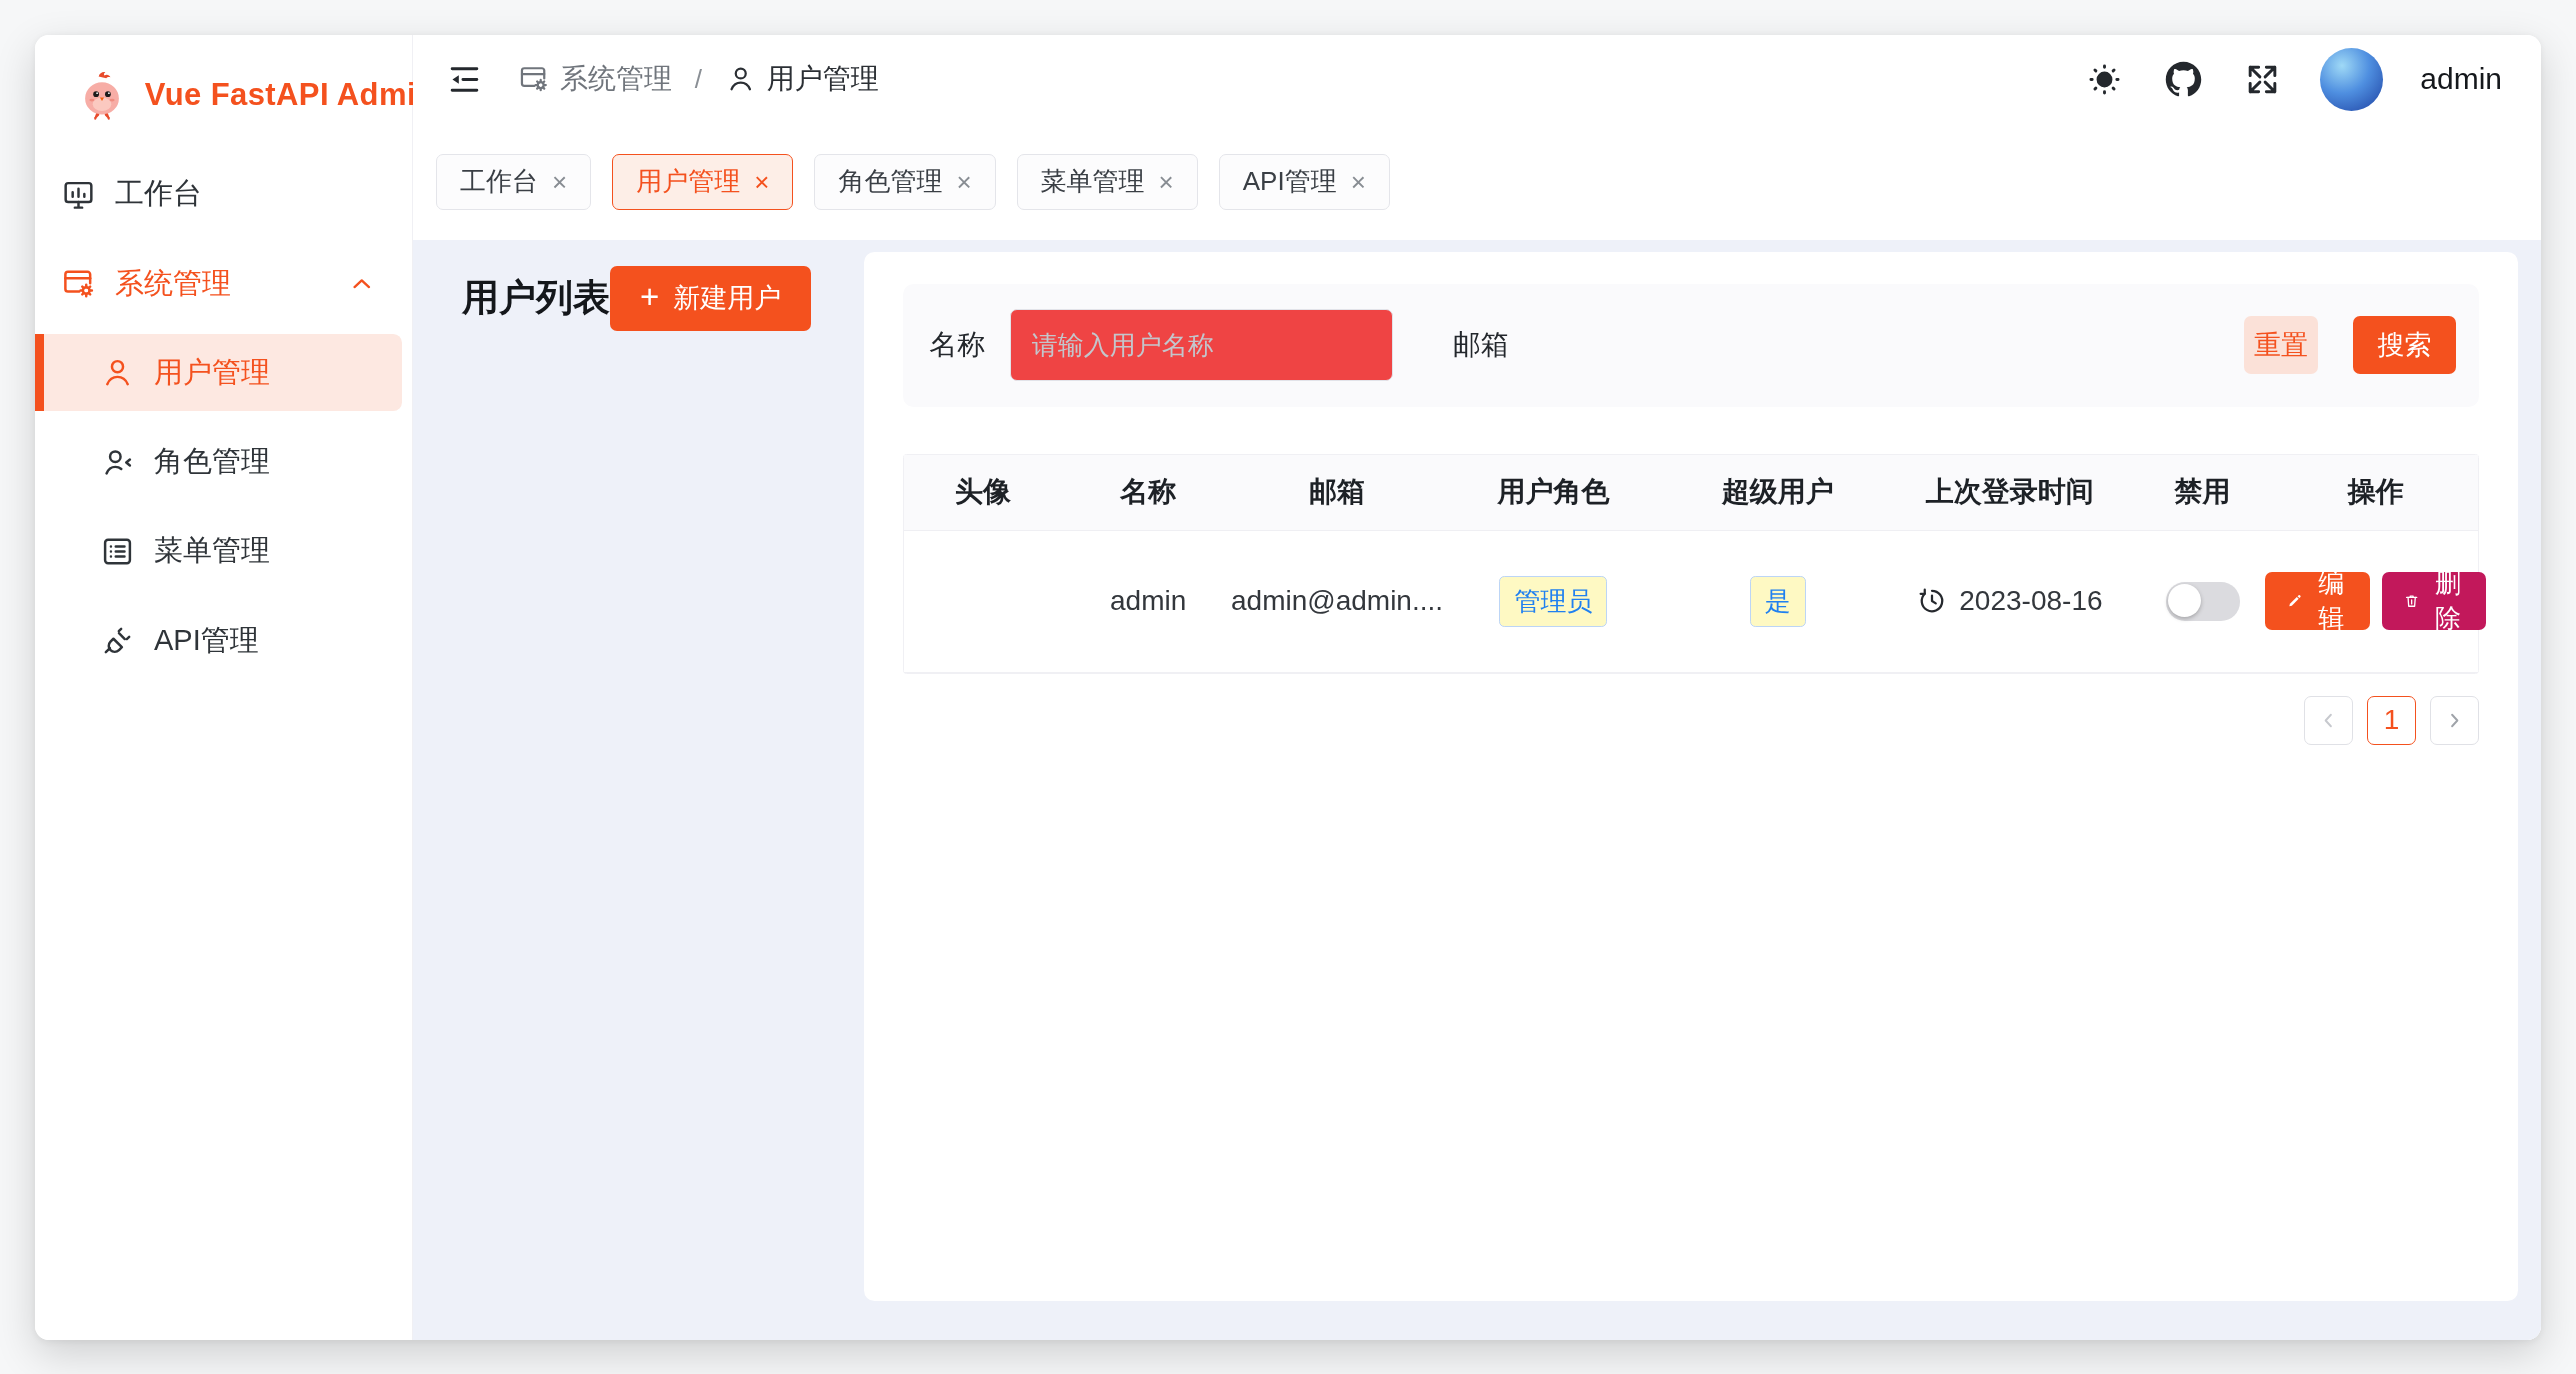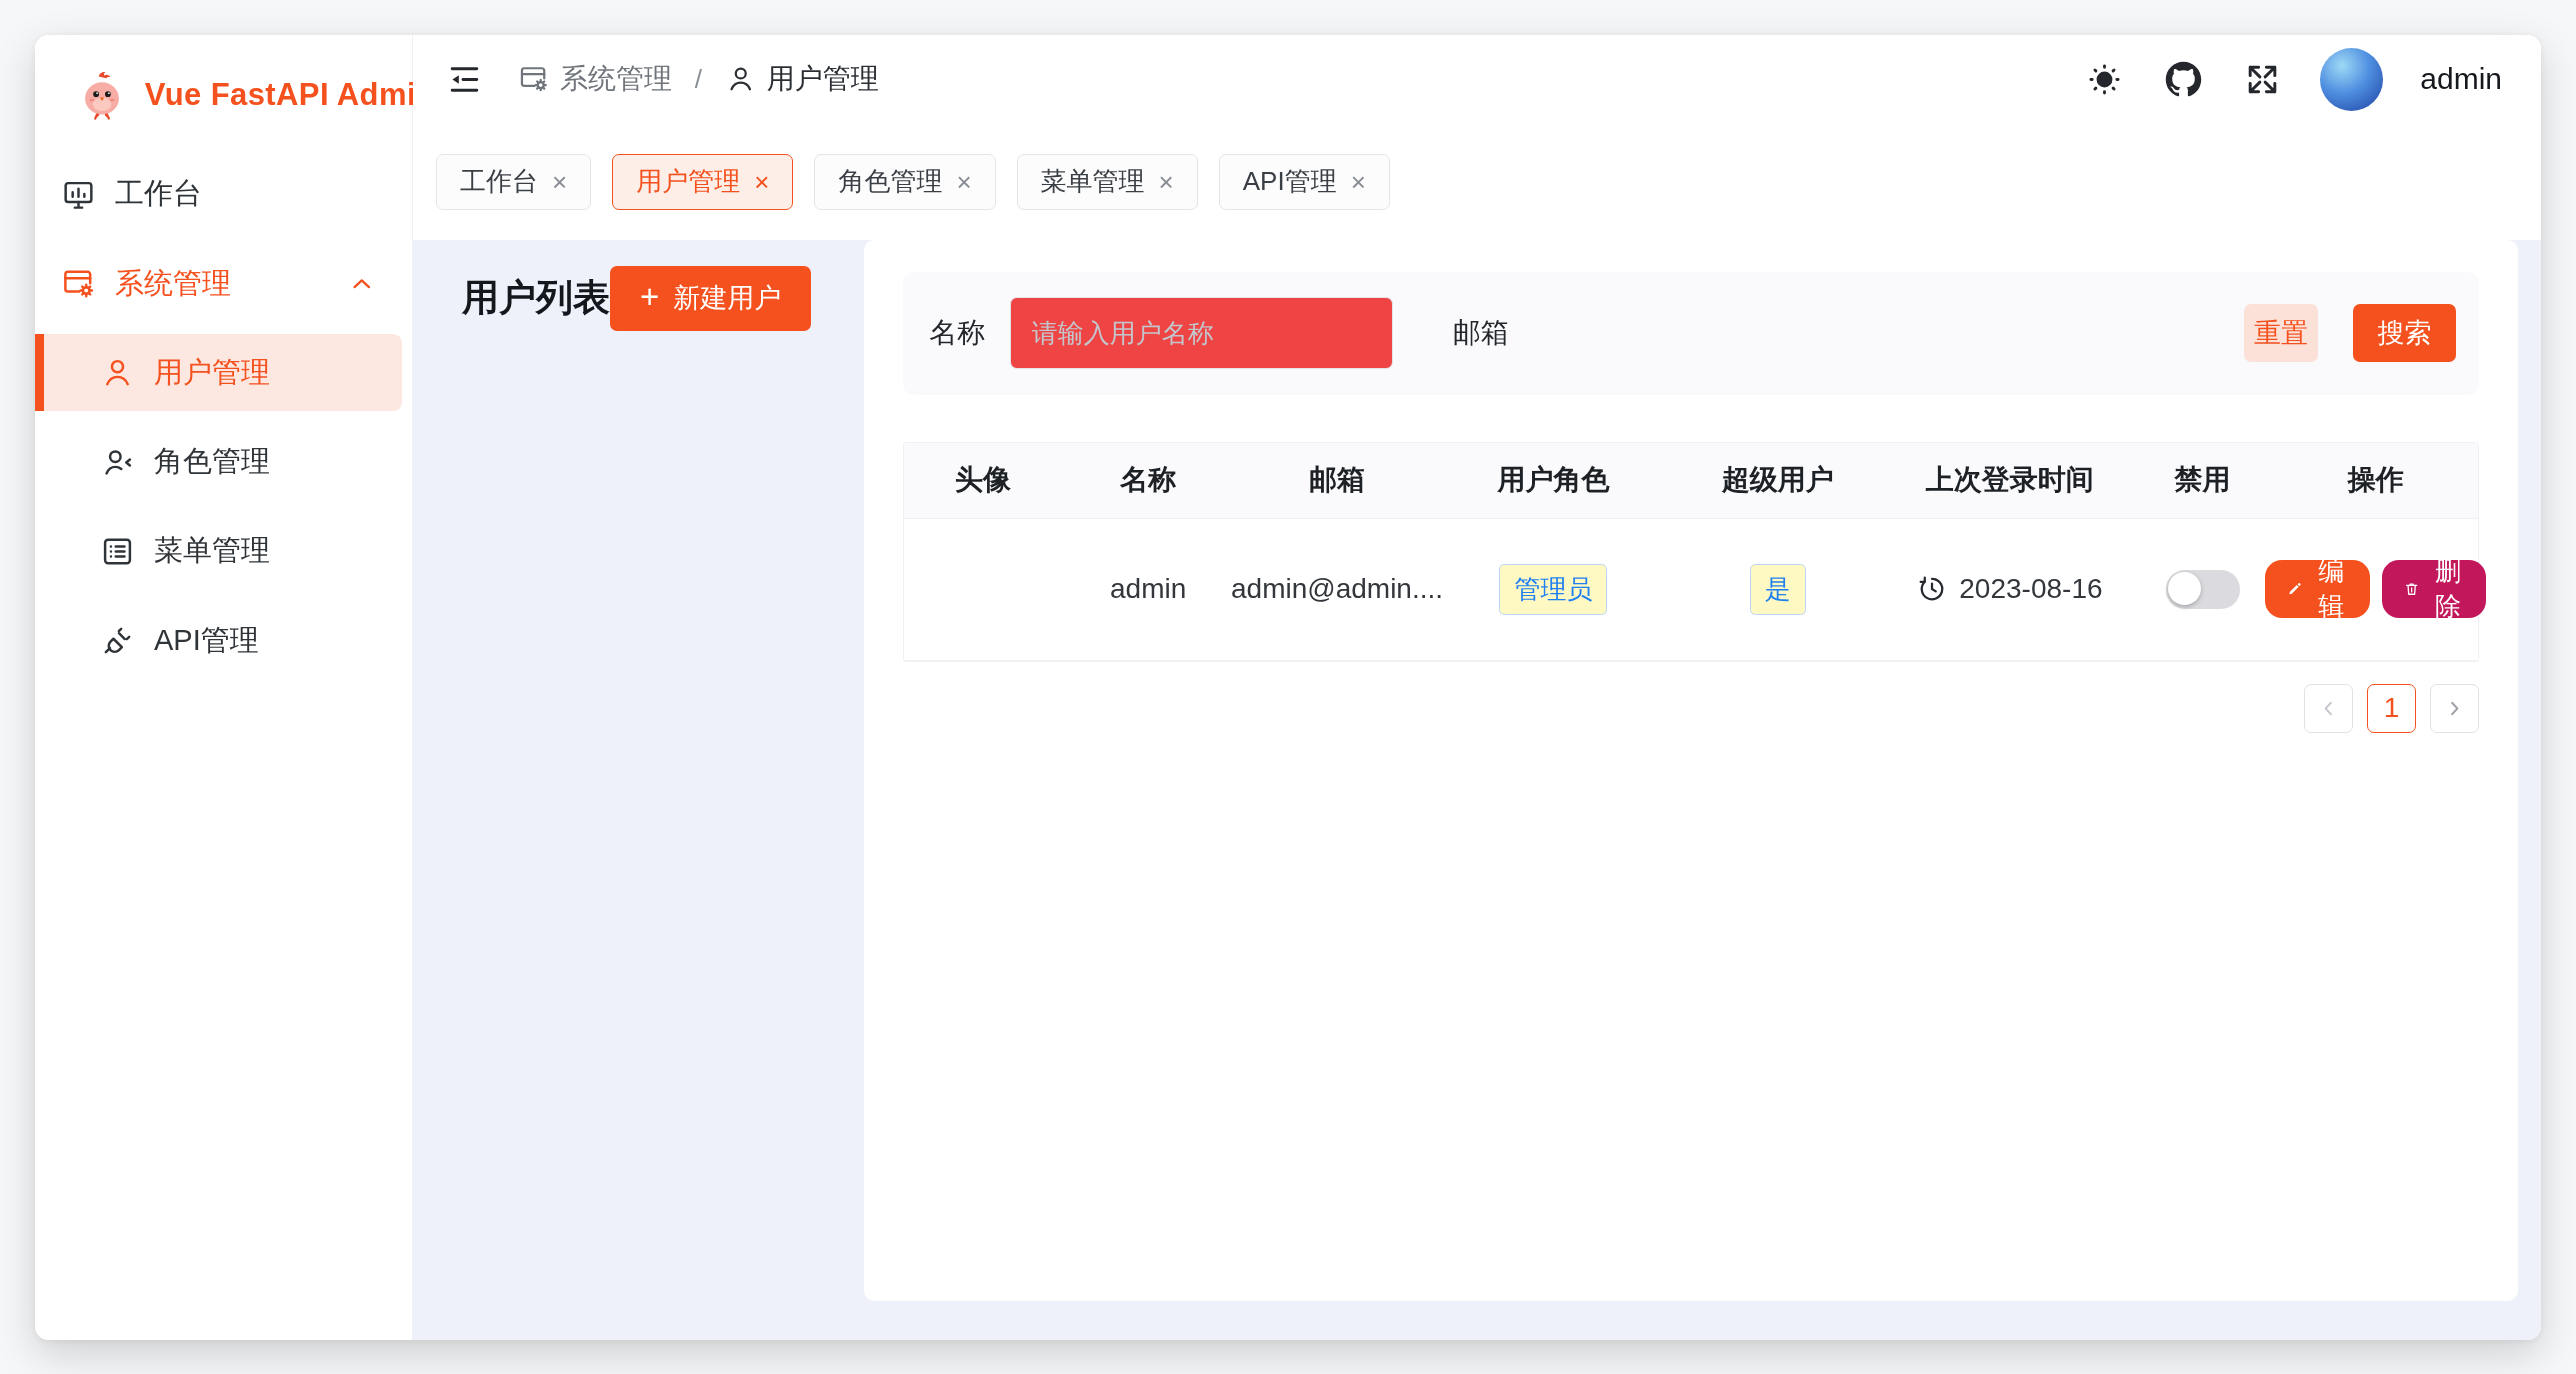--- a/index.html
+++ b/index.html
@@ -71,21 +71,21 @@
 
   
   .content { flex:1; background:#eef1f9; display:flex; flex-direction:row; min-height:0; }
   .title-row { height:116px; display:flex; align-items:center; justify-content:space-between; padding:0 23px 0 49px; }
   .page-title { font-size:37px; font-weight:600; color:#14171b; }
   .btn { border:none; display:inline-flex; align-items:center; justify-content:center; cursor:pointer; font-family:inherit; }
   .btn-primary { background:#F4511E; color:#fff; }
   .new-user-btn { height:65px; padding:0 30px; border-radius:7px; font-size:27px; gap:14px; }
   .new-user-btn .plus { font-size:33px; font-weight:400; line-height:1; margin-top:-2.6px; }
 
-  .card { flex:1; margin:0 23px 39px 30px; background:#fff; border-radius:10.5px; padding:31.5px 39px; display:flex; flex-direction:column; }
+  .card { flex:1; margin:12px 23px 39px 30px; background:#fff; border-radius:10.5px; padding:31.5px 39px; display:flex; flex-direction:column; }
 
   
   .filter-panel { background:#fafafc; border-radius:10.5px; height:123px; display:flex; align-items:center; padding:0 23px 0 26px; }
   .f-label { font-size:28px; font-weight:500; color:#23272c; }
   .f-input {
     width:383px; height:72px; margin-left:24.5px; border:1.8px solid #e2e3e9; border-radius:7px;
     background:#ef4444; font-size:26px; color:#33383e; padding:0 21px; outline:none; font-family:inherit;
   }
   .f-input::placeholder { color:#c3c6cc; }
   .f-group2 { margin-left:60px; display:flex; align-items:center; }
@@ -101,21 +101,21 @@
   .t-cell { text-align:center; display:flex; align-items:center; justify-content:center; gap:12.3px; font-size:28px; color:#33373c; }
   .t-body { height:142px; background:#fff; border-bottom:1.8px solid #f0f0f4; }
   .tag {
     display:inline-flex; align-items:center; justify-content:center;
     padding:7px 14px; border:1.8px solid #bcd5f6; background:#fef9c3; color:#2080f0;
     border-radius:5.3px; font-size:26px; cursor:default;
   }
   .clock { width:30px; height:30px; color:#26292e; }
   .switch { width:74px; height:39px; border-radius:19px; background:#dbdbdf; position:relative; cursor:pointer; }
   .switch .knob { position:absolute; left:2.6px; top:2.6px; width:33px; height:33px; border-radius:50%; background:#fff; box-shadow:0 1.8px 4.4px rgba(0,0,0,.25); }
-  .row-btn { height:58px; padding:0 21px; border-radius:17px; font-size:26px; gap:10.5px; color:#fff; }
+  .row-btn { height:58px; padding:0 21px; border-radius:7px; font-size:26px; gap:10.5px; color:#fff; }
   .edit-btn { background:#F4511E; }
   .delete-btn { background:#C2185B; }
   .row-btn svg { width:26px; height:26px; }
 
   
   .pagination { margin-top:22px; display:flex; justify-content:flex-end; align-items:center; gap:14px; }
   .pg { width:49px; height:49px; border:1.8px solid #e0e1e6; border-radius:7px; background:#fff;
         display:flex; align-items:center; justify-content:center; cursor:pointer; font-size:28px; color:#9fa3a9; }
   .pg svg { width:23px; height:23px; }
   .pg.current { border-color:#F4511E; color:#F4511E; font-weight:500; }

